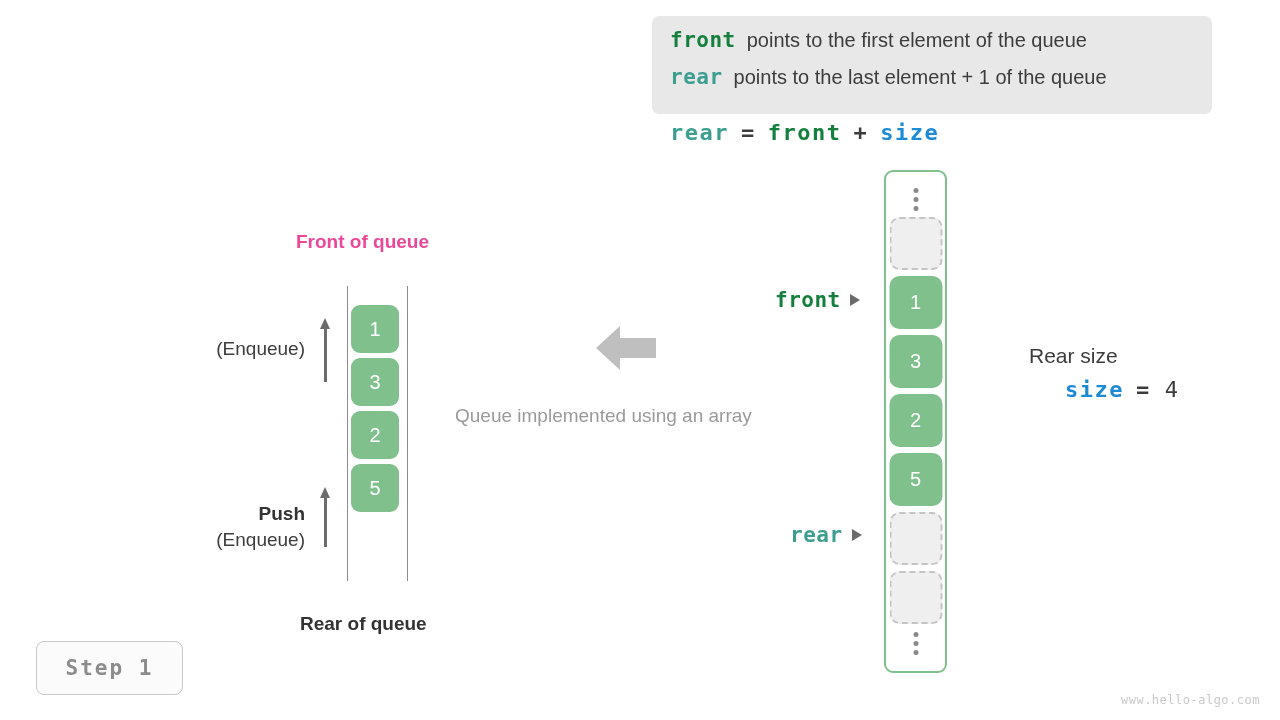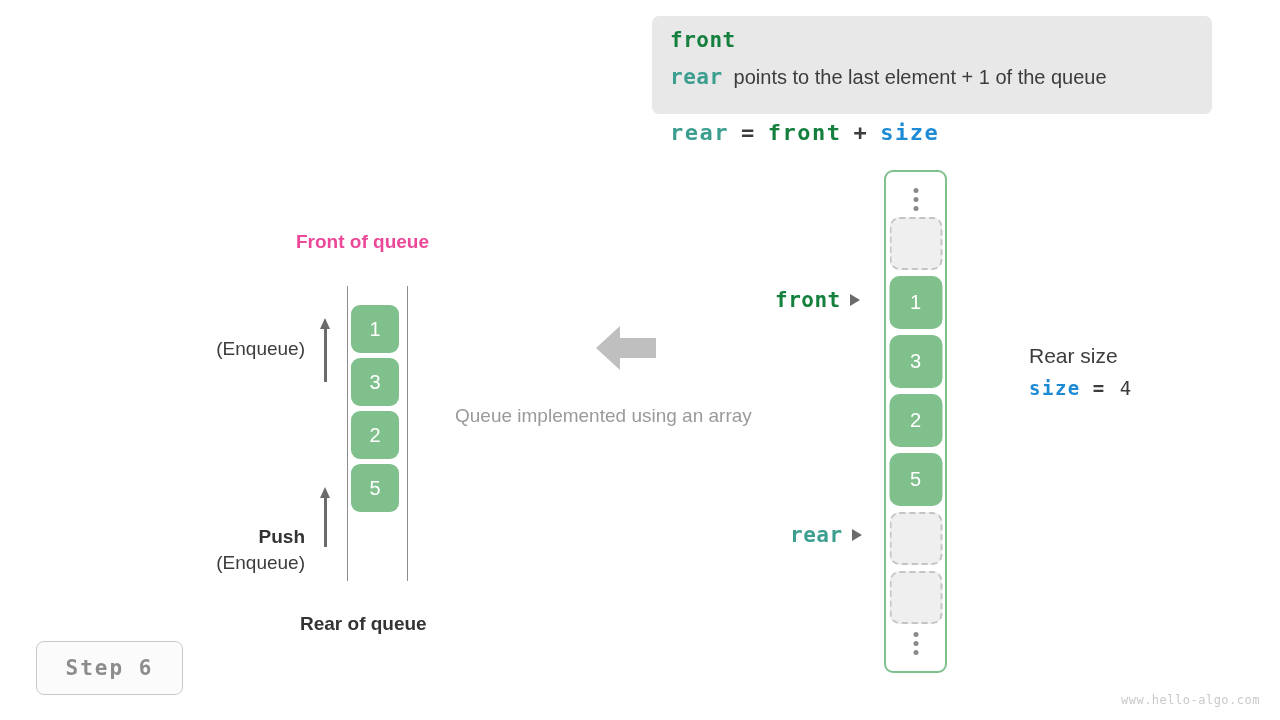--- a/index.html
+++ b/index.html
@@ -120,21 +120,21 @@
     white-space: nowrap;
   }
   .op-sub {
     font-size: 19px;
     color: #3c3c3c;
     text-align: right;
     white-space: nowrap;
     margin-top: 4px;
   }
   #pop-group  { left: 110px; top: 334px; width: 195px; }
-  #push-group { left: 110px; top: 526px; width: 195px; }
+  #push-group { left: 110px; top: 503px; width: 195px; }
 
   .up-arrow {
     position: absolute;
     left: 320px;
     width: 11px;
   }
   .up-arrow .shaft {
     position: absolute;
     left: 4px;
     top: 9px;
@@ -254,22 +254,23 @@
     left: 1029px;
     top: 344px;
     white-space: nowrap;
   }
   #size-title {
     font-size: 21px;
     color: #3c3c3c;
   }
   #size-expr {
     margin-top: 9px;
-    font-size: 19px;
+    font-size: 22px;
     letter-spacing: 1.5px;
+    margin-left: 36px;
   }
 
   
   #step-badge {
     position: absolute;
     left: 36px;
     top: 641px;
     width: 145px;
     height: 52px;
     border: 1px solid #c9c9c9;
@@ -293,20 +294,21 @@
     color: #c9c9c9;
     letter-spacing: 0.5px;
   }
 </style>
 </head>
 <body>
 
 <div id="legend-box">
   <div class="legend-line">
     <span class="mono legend-kw kw-front">front</span>
+    <span class="legend-text">points to the first element of the queue</span>
   </div>
   <div class="legend-line">
     <span class="mono legend-kw kw-rear">rear</span>
     <span class="legend-text">points to the last element + 1 of the queue</span>
   </div>
 </div>
 
 <div id="formula" class="mono"><span class="kw-rear" style="margin-left: 0px;">rear</span><span class="op" style="margin: 0px 12px;">=</span><span class="kw-front" style="margin-left: 0px;">front</span><span class="op" style="margin: 0px 12px;">+</span><span class="kw-size" style="margin-left: 0px;">size</span></div>
 
 <div id="front-of-queue-label">Front of queue</div>
@@ -374,15 +376,15 @@
 <div id="rear-pointer" class="ptr-label">
   <span class="mono kw-rear">rear</span>
   <span class="tri"></span>
 </div>
 
 <div id="size-block">
   <div id="size-title">Rear size</div>
   <div id="size-expr" class="mono"><span class="kw-size" style="margin-left: 0px;">size</span><span style="color: rgb(60, 60, 60); margin: 0px 12px;">=</span><span style="color: rgb(60, 60, 60); font-weight: normal; margin-left: 2px;">4</span></div>
 </div>
 
-<div id="step-badge" class="mono">Step 6</div>
+<div id="step-badge" class="mono">Step 1</div>
 
 <div id="watermark">www.hello-algo.com</div>
 
 </body></html>

